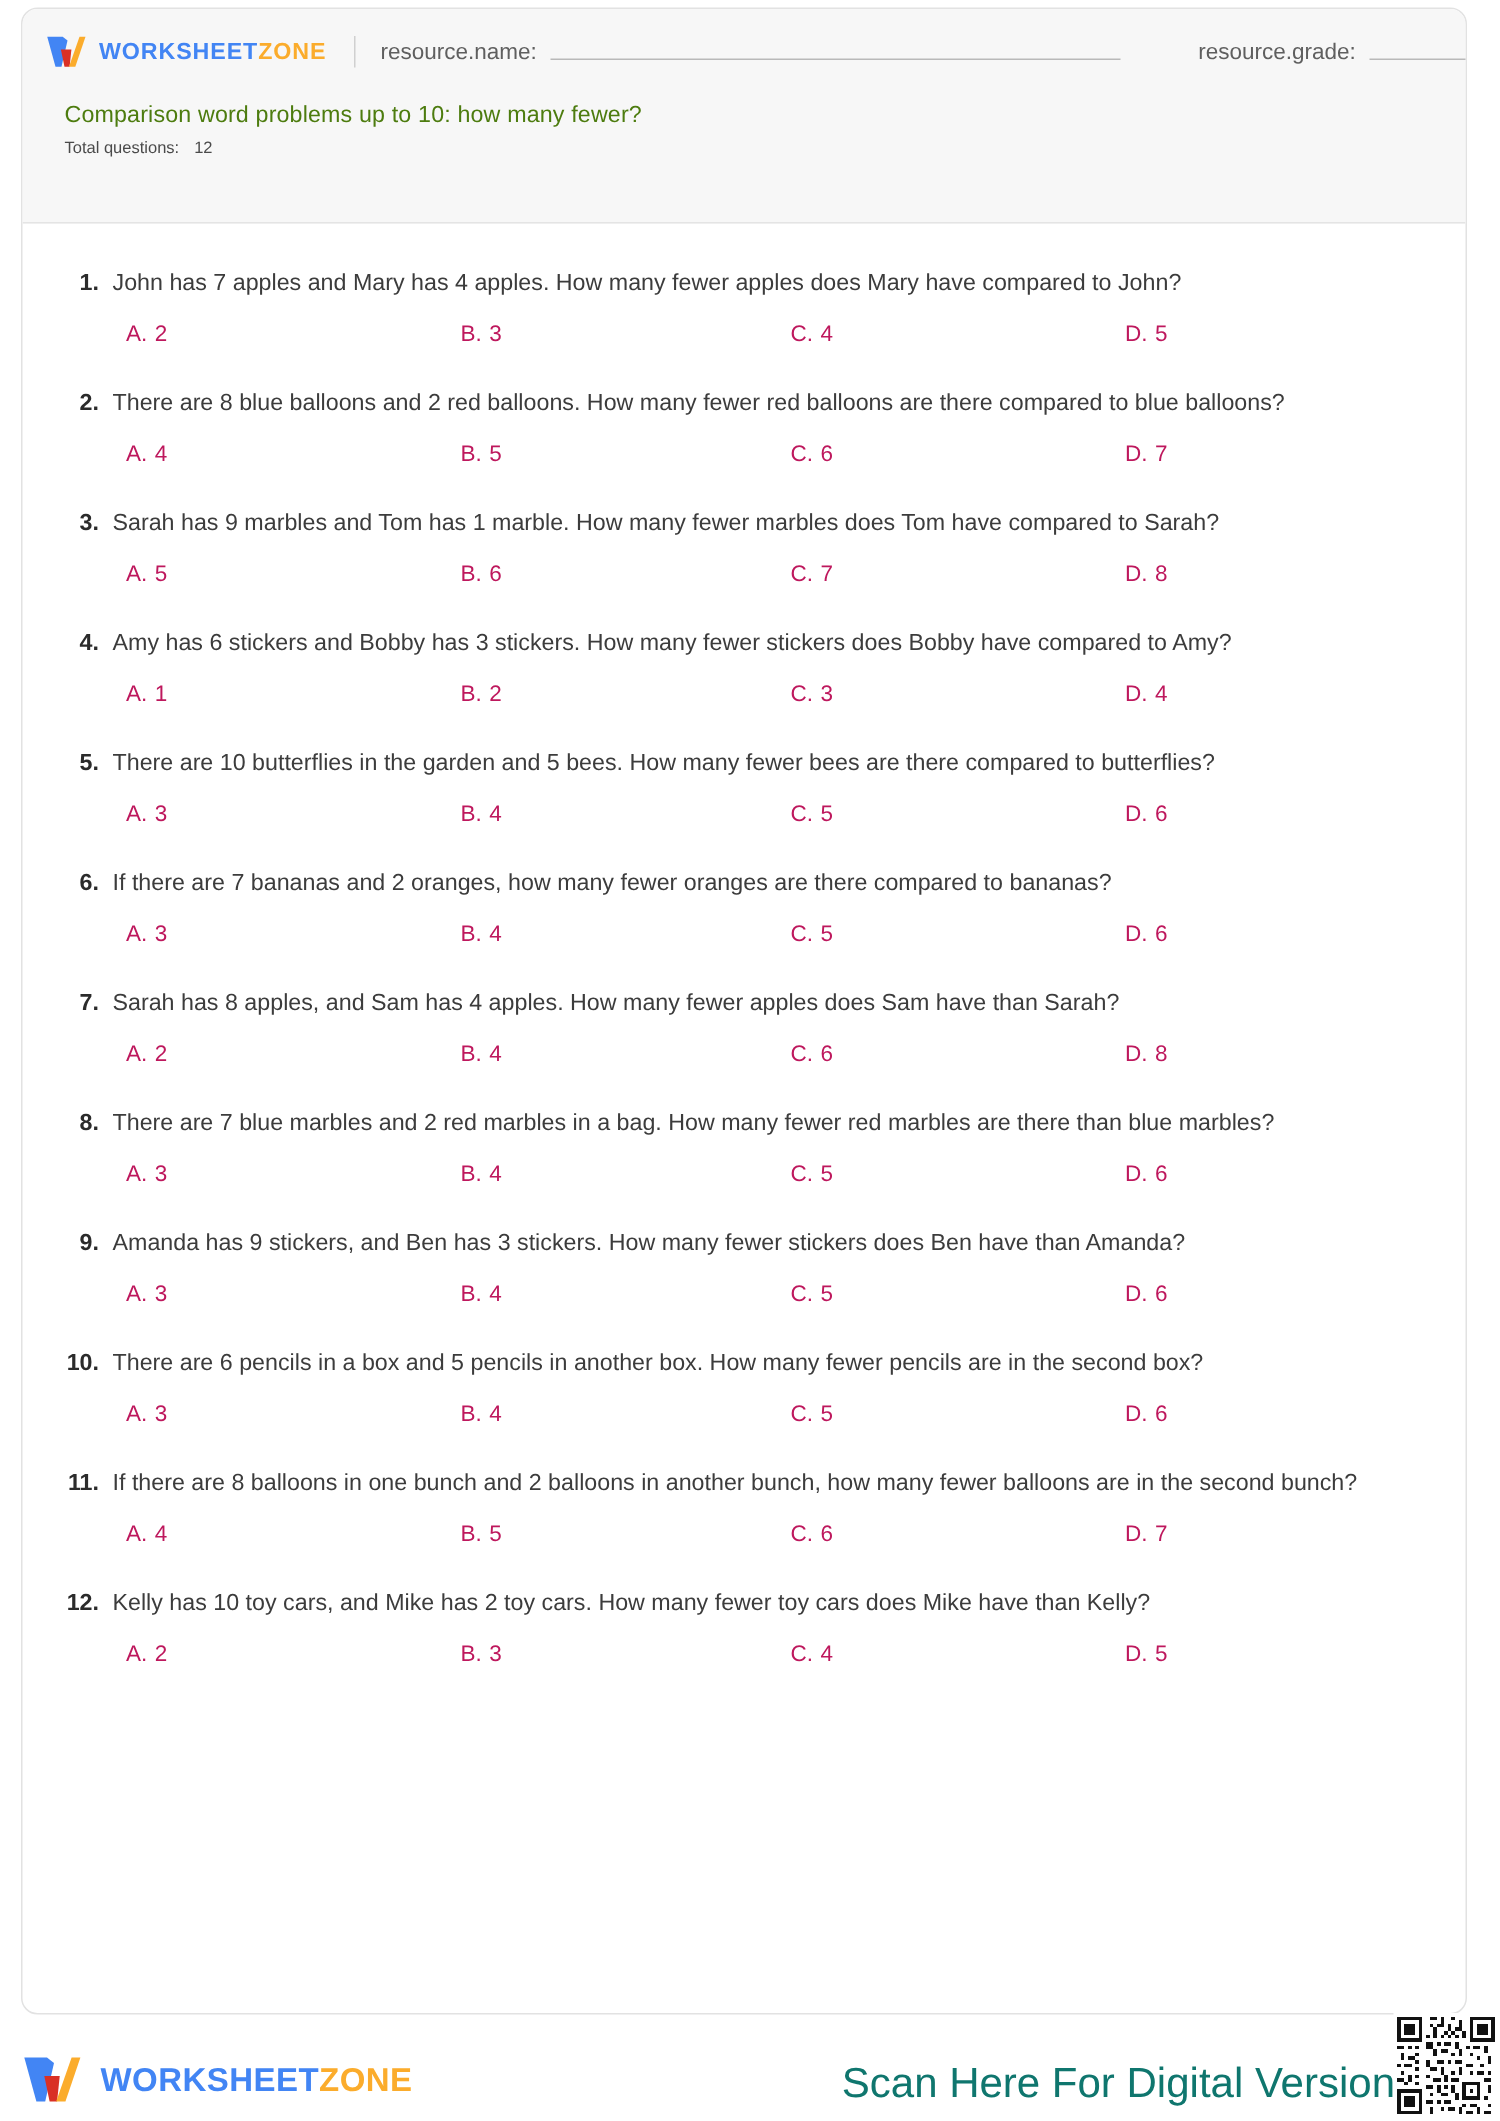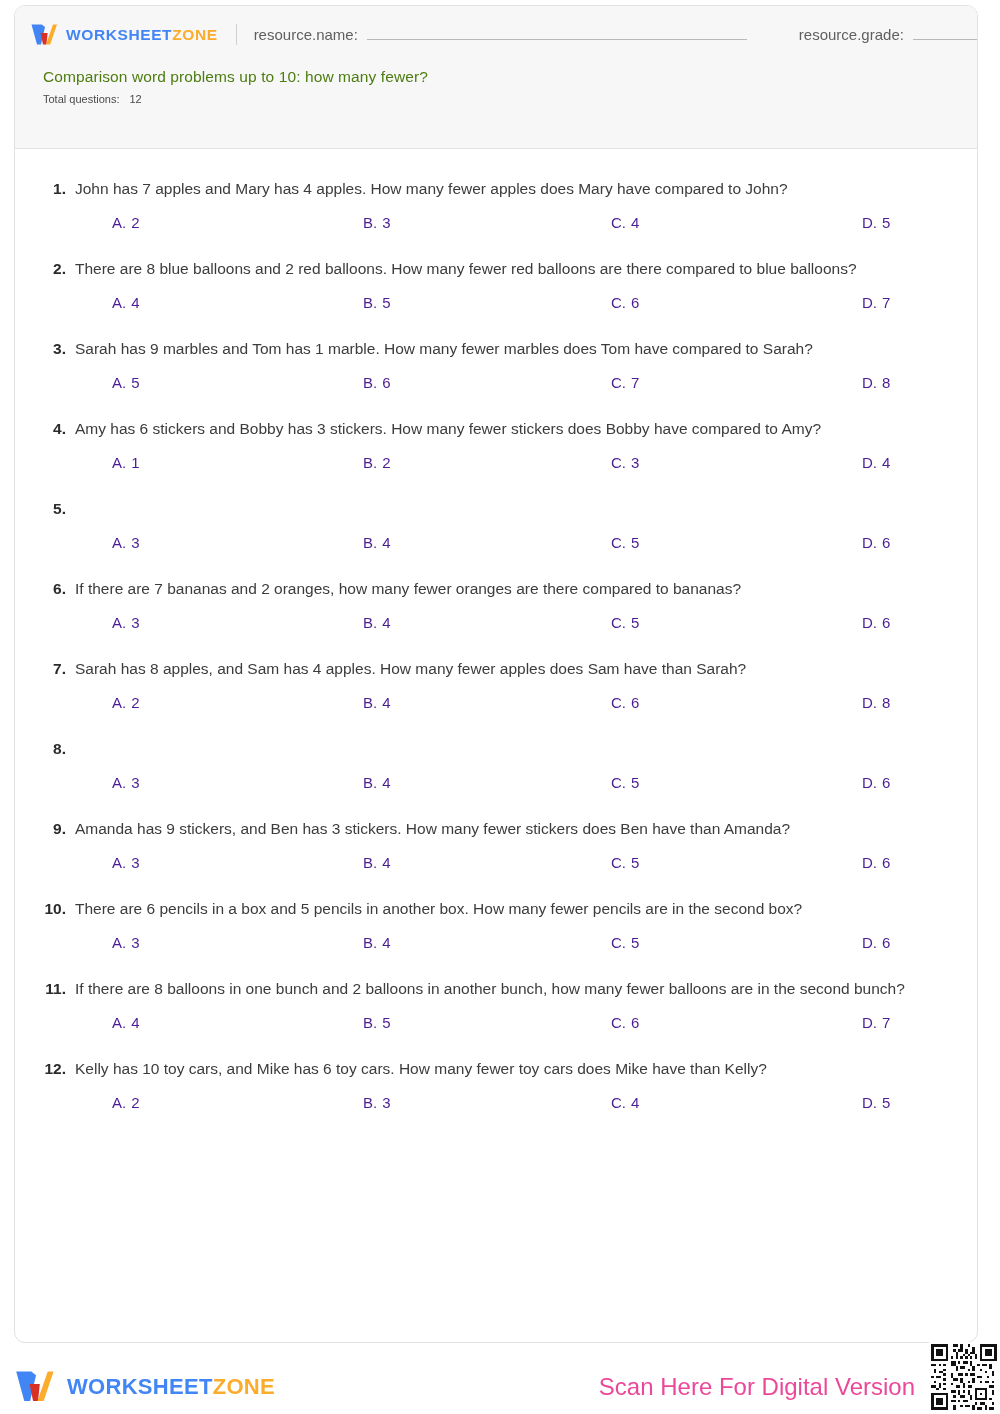--- a/index.html
+++ b/index.html
@@ -142,23 +142,22 @@
     color: #3c3c3c;
     line-height: 25px;
     max-width: 880px;
   }
   .q-options {
     display: flex;
     margin: 13px 0 0 41px;
   }
   .q-option {
     font-size: 15px;
-    color: #4c1d95;
-    flex: 0 0 auto;
-    margin-left: 28px;
+    color: #be185d;
+    flex: 0 0 auto;
   }
   .opt-a { width: 223px; }
   .opt-b { width: 220px; }
   .opt-c { width: 223px; }
   .opt-d { width: auto; }
   .opt-letter { margin-right: 5px; }
 
   
   .footer {
     position: absolute;
@@ -178,24 +177,24 @@
     font-size: 22px;
     font-weight: bold;
     letter-spacing: 0.3px;
     margin-left: 9px;
   }
   .footer-word .w1 { color: #4285f4; }
   .footer-word .w2 { color: #fbac2c; }
 
   .footer-scan {
     position: absolute;
-    right: 85px;
+    right: 70px;
     top: 16px;
-    font-size: 24px;
-    color: #ec4899;
+    font-size: 28px;
+    color: #0f766e;
     white-space: nowrap;
   }
   .qr {
     position: absolute;
     right: 1px;
     top: -15px;
     width: 70px;
     height: 70px;
     background: #ffffff;
   }
@@ -290,20 +289,21 @@
         <div class="q-options">
           <div class="q-option opt-a"><span class="opt-letter">A.</span><span>1</span></div>
           <div class="q-option opt-b"><span class="opt-letter">B.</span><span>2</span></div>
           <div class="q-option opt-c"><span class="opt-letter">C.</span><span>3</span></div>
           <div class="q-option opt-d"><span class="opt-letter">D.</span><span>4</span></div>
         </div>
       </div>
       <div class="question">
         <div class="q-line">
           <div class="q-num">5.</div>
+          <div class="q-text">There are 10 butterflies in the garden and 5 bees. How many fewer bees are there compared to butterflies?</div>
         </div>
         <div class="q-options">
           <div class="q-option opt-a"><span class="opt-letter">A.</span><span>3</span></div>
           <div class="q-option opt-b"><span class="opt-letter">B.</span><span>4</span></div>
           <div class="q-option opt-c"><span class="opt-letter">C.</span><span>5</span></div>
           <div class="q-option opt-d"><span class="opt-letter">D.</span><span>6</span></div>
         </div>
       </div>
       <div class="question">
         <div class="q-line">
@@ -325,20 +325,21 @@
         <div class="q-options">
           <div class="q-option opt-a"><span class="opt-letter">A.</span><span>2</span></div>
           <div class="q-option opt-b"><span class="opt-letter">B.</span><span>4</span></div>
           <div class="q-option opt-c"><span class="opt-letter">C.</span><span>6</span></div>
           <div class="q-option opt-d"><span class="opt-letter">D.</span><span>8</span></div>
         </div>
       </div>
       <div class="question">
         <div class="q-line">
           <div class="q-num">8.</div>
+          <div class="q-text">There are 7 blue marbles and 2 red marbles in a bag. How many fewer red marbles are there than blue marbles?</div>
         </div>
         <div class="q-options">
           <div class="q-option opt-a"><span class="opt-letter">A.</span><span>3</span></div>
           <div class="q-option opt-b"><span class="opt-letter">B.</span><span>4</span></div>
           <div class="q-option opt-c"><span class="opt-letter">C.</span><span>5</span></div>
           <div class="q-option opt-d"><span class="opt-letter">D.</span><span>6</span></div>
         </div>
       </div>
       <div class="question">
         <div class="q-line">
@@ -372,21 +373,21 @@
         <div class="q-options">
           <div class="q-option opt-a"><span class="opt-letter">A.</span><span>4</span></div>
           <div class="q-option opt-b"><span class="opt-letter">B.</span><span>5</span></div>
           <div class="q-option opt-c"><span class="opt-letter">C.</span><span>6</span></div>
           <div class="q-option opt-d"><span class="opt-letter">D.</span><span>7</span></div>
         </div>
       </div>
       <div class="question">
         <div class="q-line">
           <div class="q-num">12.</div>
-          <div class="q-text">Kelly has 10 toy cars, and Mike has 6 toy cars. How many fewer toy cars does Mike have than Kelly?</div>
+          <div class="q-text">Kelly has 10 toy cars, and Mike has 2 toy cars. How many fewer toy cars does Mike have than Kelly?</div>
         </div>
         <div class="q-options">
           <div class="q-option opt-a"><span class="opt-letter">A.</span><span>2</span></div>
           <div class="q-option opt-b"><span class="opt-letter">B.</span><span>3</span></div>
           <div class="q-option opt-c"><span class="opt-letter">C.</span><span>4</span></div>
           <div class="q-option opt-d"><span class="opt-letter">D.</span><span>5</span></div>
         </div>
       </div>
     </div>
 </div>

